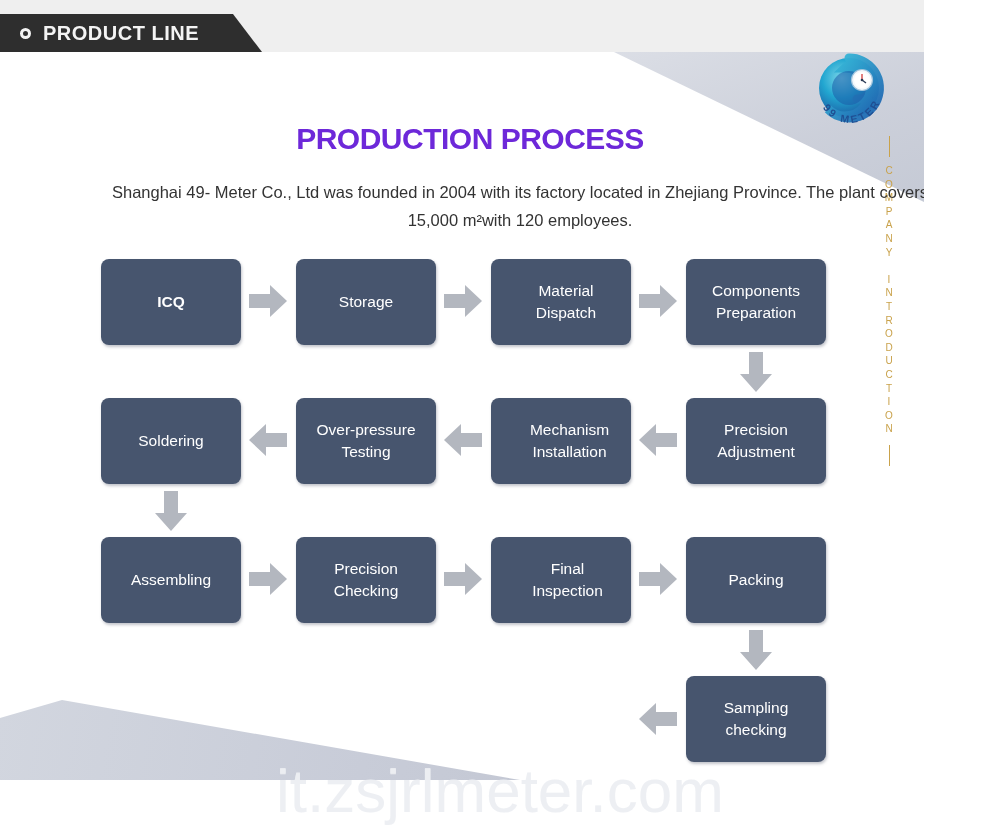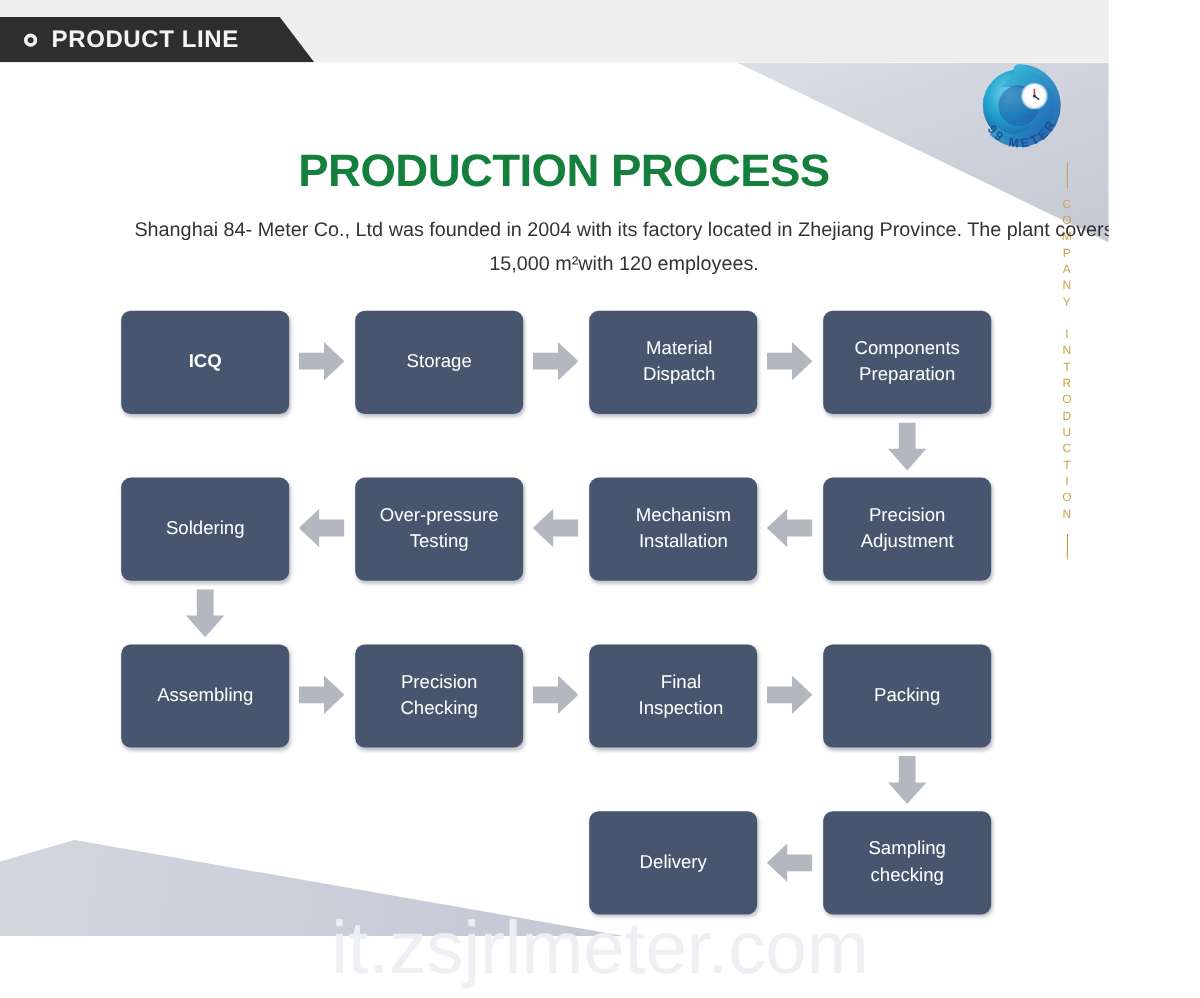--- a/index.html
+++ b/index.html
@@ -84,23 +84,23 @@
     letter-spacing:2.6px;
     font-weight:normal;
     white-space:nowrap;
     padding:8px 0;
   }
 
   
   .main-title{
     position:absolute;left:0;top:122px;width:940px;
     text-align:center;
-    font-size:38px;
+    font-size:30px;
     font-weight:bold;
-    color:#15803d;
+    color:#6d28d9;
     letter-spacing:-0.5px;
   }
   .sub-text{
     position:absolute;left:110px;top:178px;width:820px;
     text-align:center;
     font-size:16.5px;
     color:#333333;
     line-height:28px;
   }
 
@@ -178,40 +178,39 @@
   </div>
 
   <div class="rail">
     <div class="rail-dash"></div>
     <div class="rail-text">COMPANY INTRODUCTION</div>
     <div class="rail-dash"></div>
   </div>
 
   <div class="main-title">PRODUCTION PROCESS</div>
   <div class="sub-text">
-    <span>Shanghai 84- Meter Co., Ltd was founded in 2004 with its factory located in Zhejiang</span>
+    <span>Shanghai 49- Meter Co., Ltd was founded in 2004 with its factory located in Zhejiang</span>
     <span>Province. The plant covers 15,000 m²with 120 employees.</span>
   </div>
 
   <div class="box" style="left:101px;top:259px;font-weight:bold;">ICQ</div>
   <div class="box" style="left:296px;top:259px;">Storage</div>
   <div class="box" style="left:491px;top:259px;padding-left:16px;">Material<br>Dispatch</div>
   <div class="box" style="left:686px;top:259px;">Components<br>Preparation</div>
 
   <div class="box" style="left:101px;top:398px;">Soldering</div>
   <div class="box" style="left:296px;top:398px;">Over-pressure<br>Testing</div>
   <div class="box" style="left:491px;top:398px;padding-left:23px;">Mechanism<br>Installation</div>
   <div class="box" style="left:686px;top:398px;">Precision<br>Adjustment</div>
 
   <div class="box" style="left:101px;top:537px;">Assembling</div>
   <div class="box" style="left:296px;top:537px;">Precision<br>Checking</div>
   <div class="box" style="left:491px;top:537px;padding-left:19px;">Final<br>Inspection</div>
   <div class="box" style="left:686px;top:537px;">Packing</div>
 
-  <div class="box" style="left:491px;top:676px;">Delivery</div>
   <div class="box" style="left:686px;top:676px;">Sampling<br>checking</div>
 
   <div class="arrow" style="left:249px;top:285px;">
     <svg width="38" height="32" viewBox="0 0 38 32">
         <path d="M0 9 h21 V0 l17 16 -17 16 v-9 H0 Z" fill="#b3b7bf"></path>
       </svg>
   </div>
   <div class="arrow" style="left:444px;top:285px;">
     <svg width="38" height="32" viewBox="0 0 38 32">
         <path d="M0 9 h21 V0 l17 16 -17 16 v-9 H0 Z" fill="#b3b7bf"></path>

